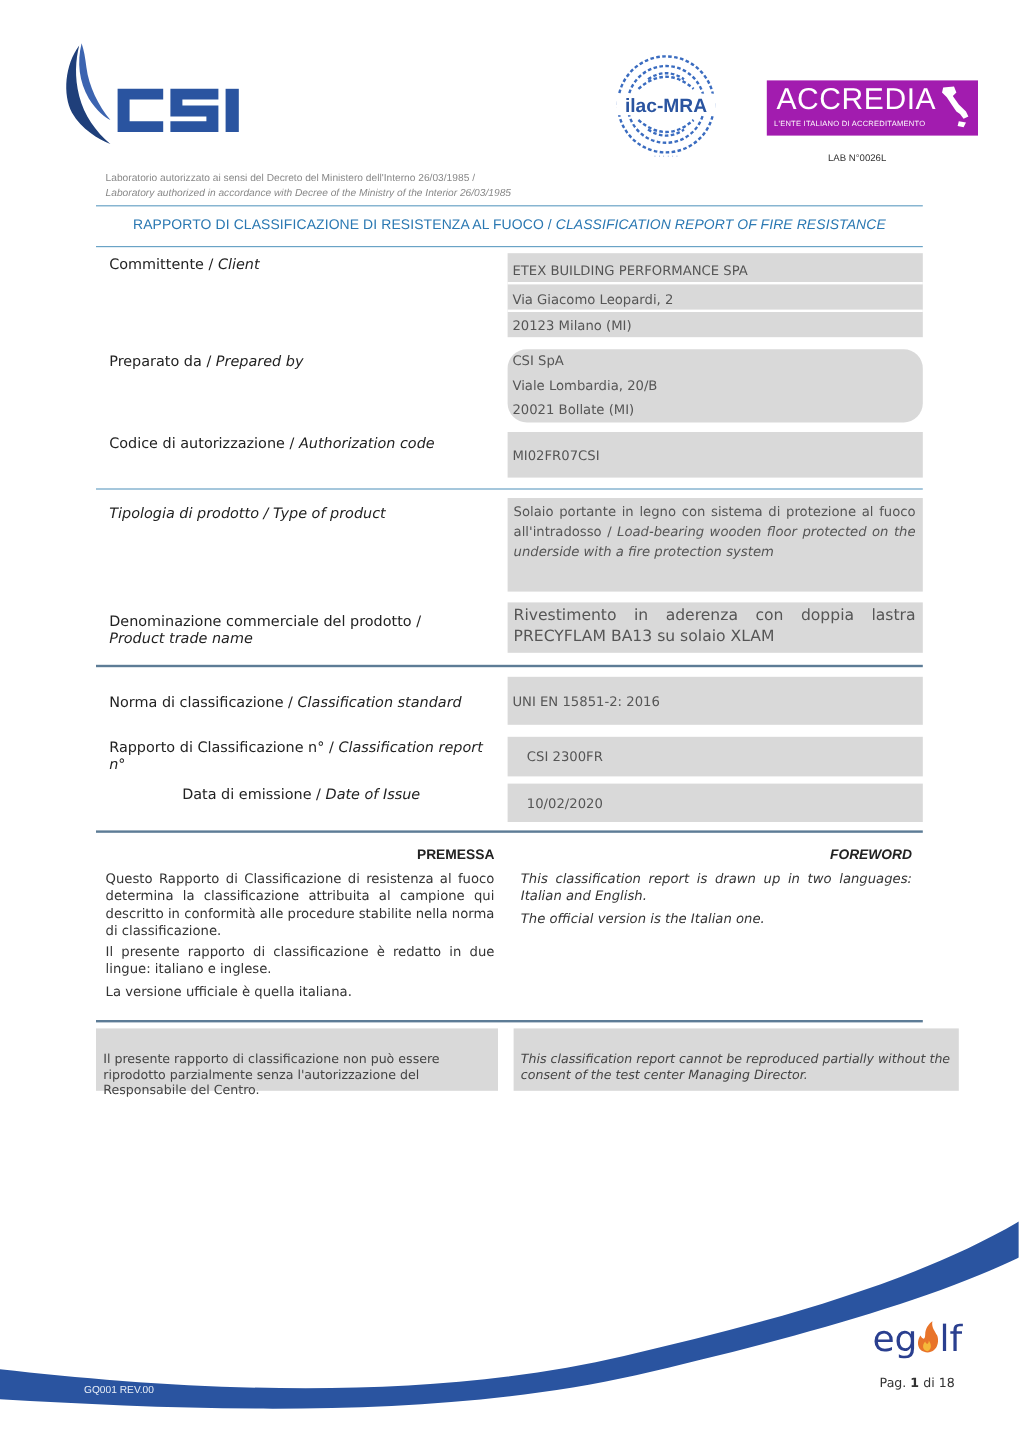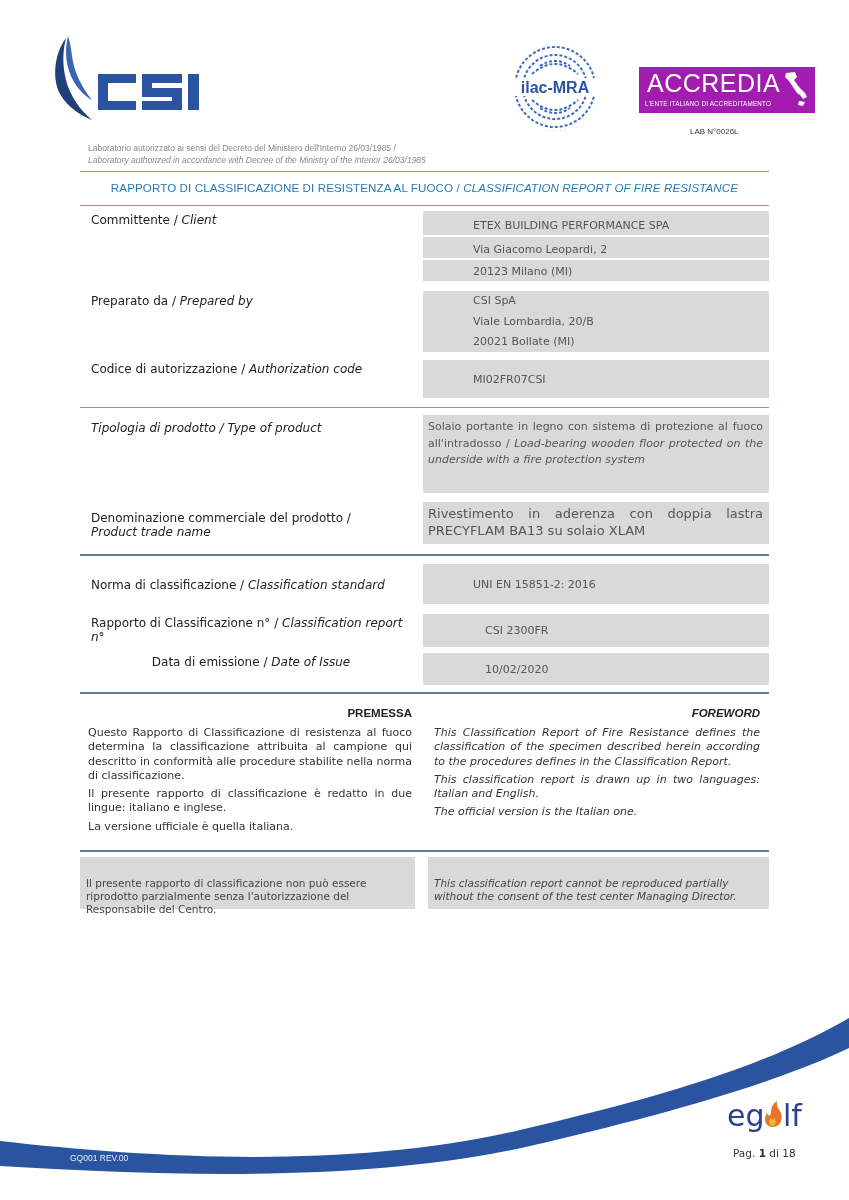--- a/index.html
+++ b/index.html
@@ -26,36 +26,36 @@
   .hline.dark { background:#5d7c96; height:1.5px; }
 
   #report-title { left:80px; width:689px; top:181px; text-align:center; color:#2a78b2; font-size:11.6px;
                   font-family:"Liberation Sans", sans-serif; letter-spacing:0.1px; }
   #report-title i { font-style:italic; }
 
   .label { position:absolute; left:91px; font-size:12px; color:#222; font-family:"DejaVu Sans", sans-serif; width:320px; line-height:14px; }
   .label i { font-style:italic; }
   .box { position:absolute; left:423px; width:346px; background:#d9d9d9; font-size:11px; color:#555;
          font-family:"DejaVu Sans", sans-serif; }
-  .box .ln { position:absolute; left:4px;margin-left:46px; }
+  .box .ln { position:absolute; left:4px; }
   .box.just { padding:4px 6px 0 5px; box-sizing:border-box; line-height:16.5px; text-align:justify; }
   .box.just i { font-style:italic; }
 
   .sec-head { position:absolute; top:707px; font-size:11.5px; font-weight:bold; color:#222; text-align:right;
               font-family:"Liberation Sans", sans-serif; }
   .para { position:absolute; font-size:11px; color:#333; line-height:14.3px; text-align:justify;
           font-family:"DejaVu Sans", sans-serif; }
   .para p { margin:0 0 4px 0; }
   .para.it { left:88px; width:324px; top:726px; }
   .para.en { left:434px; width:326px; top:726px; font-style:italic; }
 
   .note-box { position:absolute; top:857px; height:52px; background:#d9d9d9; font-size:10.5px; color:#444;
               line-height:13.2px; padding:20px 6px; box-sizing:border-box; font-family:"DejaVu Sans", sans-serif; }
   #note-it { left:80px; width:335px; }
-  #note-en { left:428px; width:341px; font-style:italic; }
+  #note-en { left:428px; width:371px; font-style:italic; }
 
   #footer-swoosh { left:0; top:1000px; width:849px; height:200px; }
   #form-code { left:70px; top:1153px; font-size:8.5px; color:#e8eef7; font-family:"Liberation Sans", sans-serif; }
   #egolf-logo { left:727px; top:1096px; width:92px; height:36px; }
   #page-number { left:733px; top:1147px; font-size:10.5px; color:#333; font-family:"DejaVu Sans", sans-serif; }
   #page-number b { font-weight:bold; }
 </style>
 </head>
 <body>
 
@@ -111,21 +111,21 @@
   <span class="ln" style="top:8px;">ETEX BUILDING PERFORMANCE SPA</span>
   <span class="ln" style="top:32px;">Via Giacomo Leopardi, 2</span>
   <span class="ln" style="top:54px;">20123 Milano (MI)</span>
 </div>
 <div style="position:absolute; left:423px; width:346px; top:235px; height:2px; background:#fff;"></div>
 <div style="position:absolute; left:423px; width:346px; top:258px; height:2px; background:#fff;"></div>
 
 <div class="label" style="top:294px;">
   <span>Preparato da / </span><i>Prepared by</i>
 </div>
-<div class="box" style="top:291px; height:61px;">
+<div class="box" style="top:291px; height:61px;border-radius:16px;">
   <span class="ln" style="top:3px;">CSI SpA</span>
   <span class="ln" style="top:24px;">Viale Lombardia, 20/B</span>
   <span class="ln" style="top:44px;">20021 Bollate (MI)</span>
 </div>
 
 <div class="label" style="top:362px;">
   <span>Codice di autorizzazione / </span><i>Authorization code</i>
 </div>
 <div class="box" style="top:360px; height:38px;">
   <span class="ln" style="top:13px;">MI02FR07CSI</span>
@@ -172,21 +172,20 @@
 
 <div class="sec-head" style="left:88px; width:324px;">PREMESSA</div>
 <div class="sec-head" style="left:434px; width:326px; font-style:italic;">FOREWORD</div>
 
 <div class="para it">
   <p>Questo Rapporto di Classificazione di resistenza al fuoco determina la classificazione attribuita al campione qui descritto in conformità alle procedure stabilite nella norma di classificazione.</p>
   <p>Il presente rapporto di classificazione è redatto in due lingue: italiano e inglese.</p>
   <p>La versione ufficiale è quella italiana.</p>
 </div>
 <div class="para en">
-  <p>This Classification Report of Fire Resistance defines the classification of the specimen described herein according to the procedures defines in the Classification Report.</p>
   <p>This classification report is drawn up in two languages: Italian and English.</p>
   <p>The official version is the Italian one.</p>
 </div>
 
 <div class="hline dark" style="top:850px;"></div>
 
 <div id="note-it" class="note-box">Il presente rapporto di classificazione non può essere riprodotto parzialmente senza l'autorizzazione del Responsabile del Centro.</div>
 <div id="note-en" class="note-box">This classification report cannot be reproduced partially without the consent of the test center Managing Director.</div>
 
 <svg id="footer-swoosh" class="abs" viewBox="0 0 849 200">

